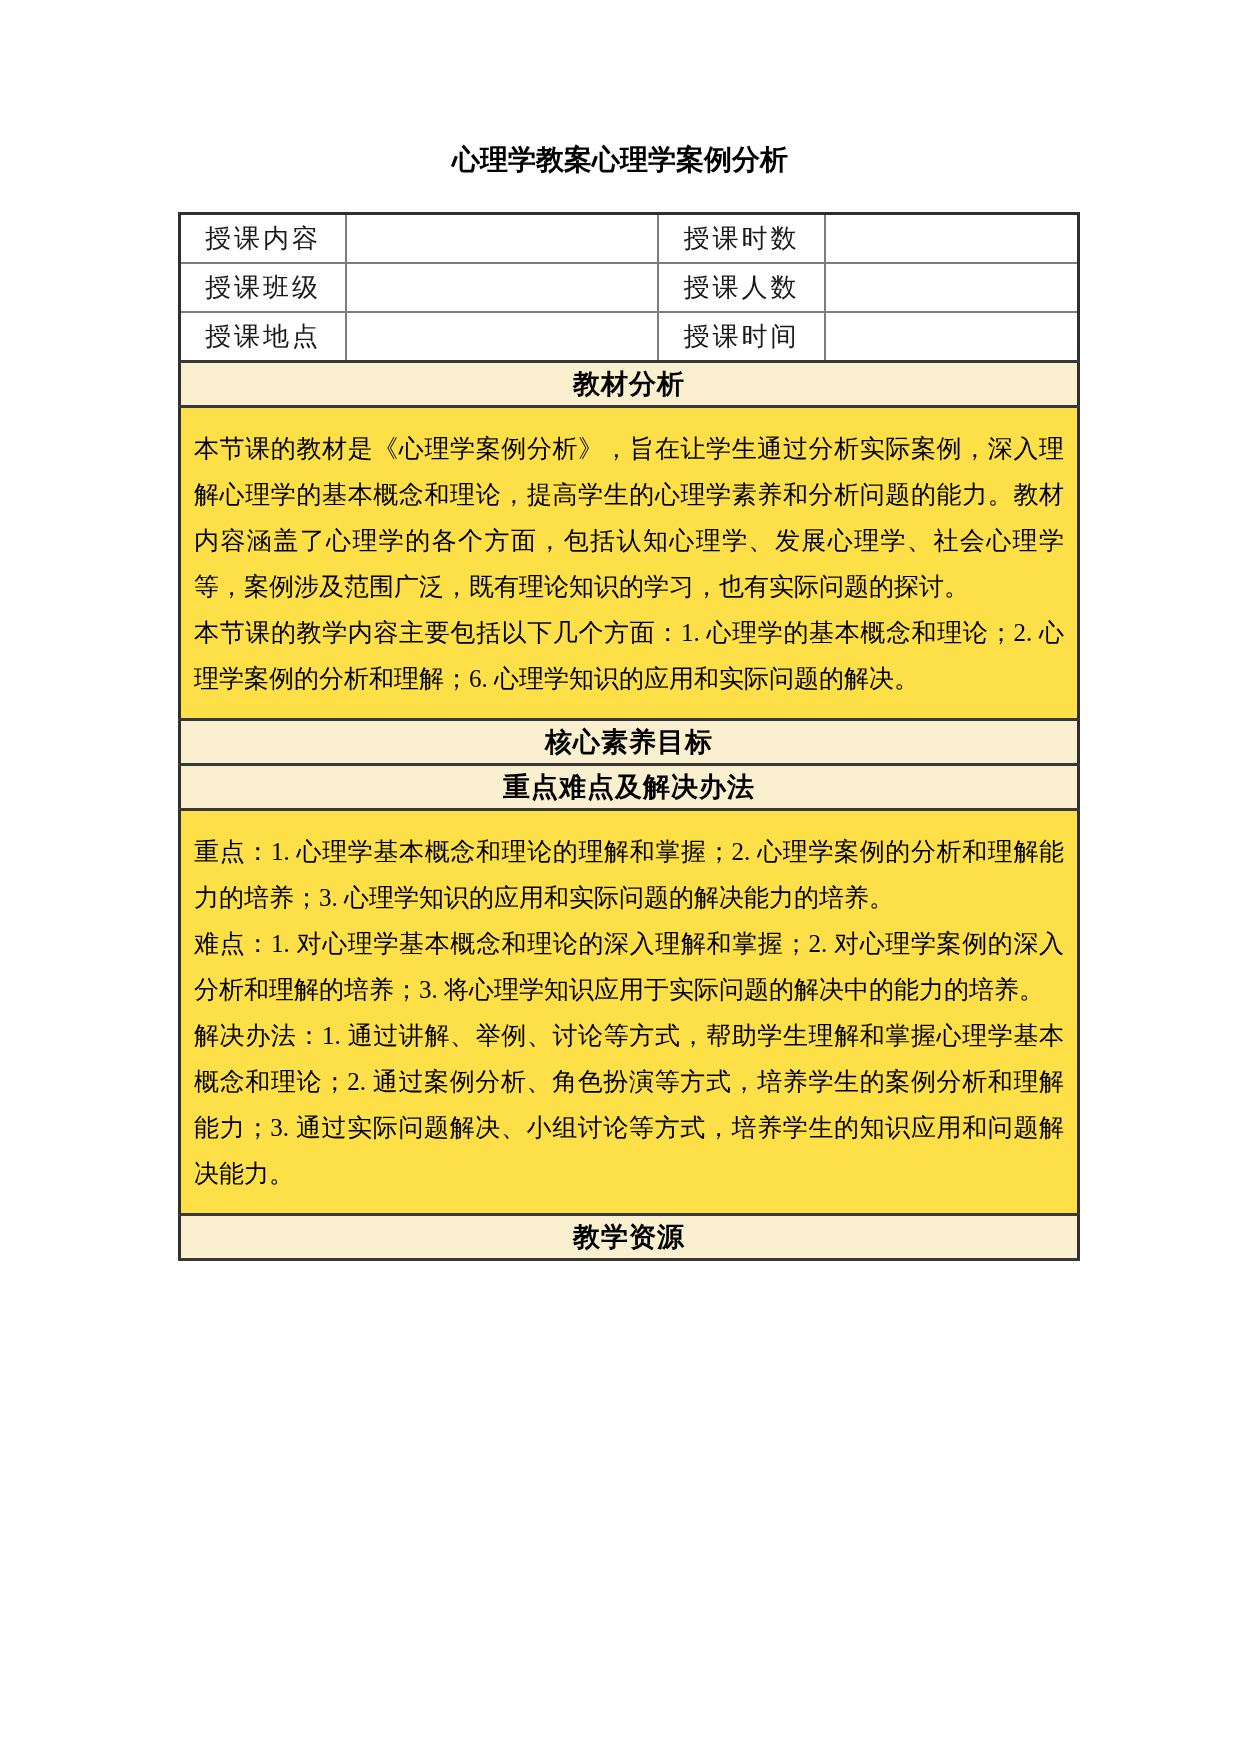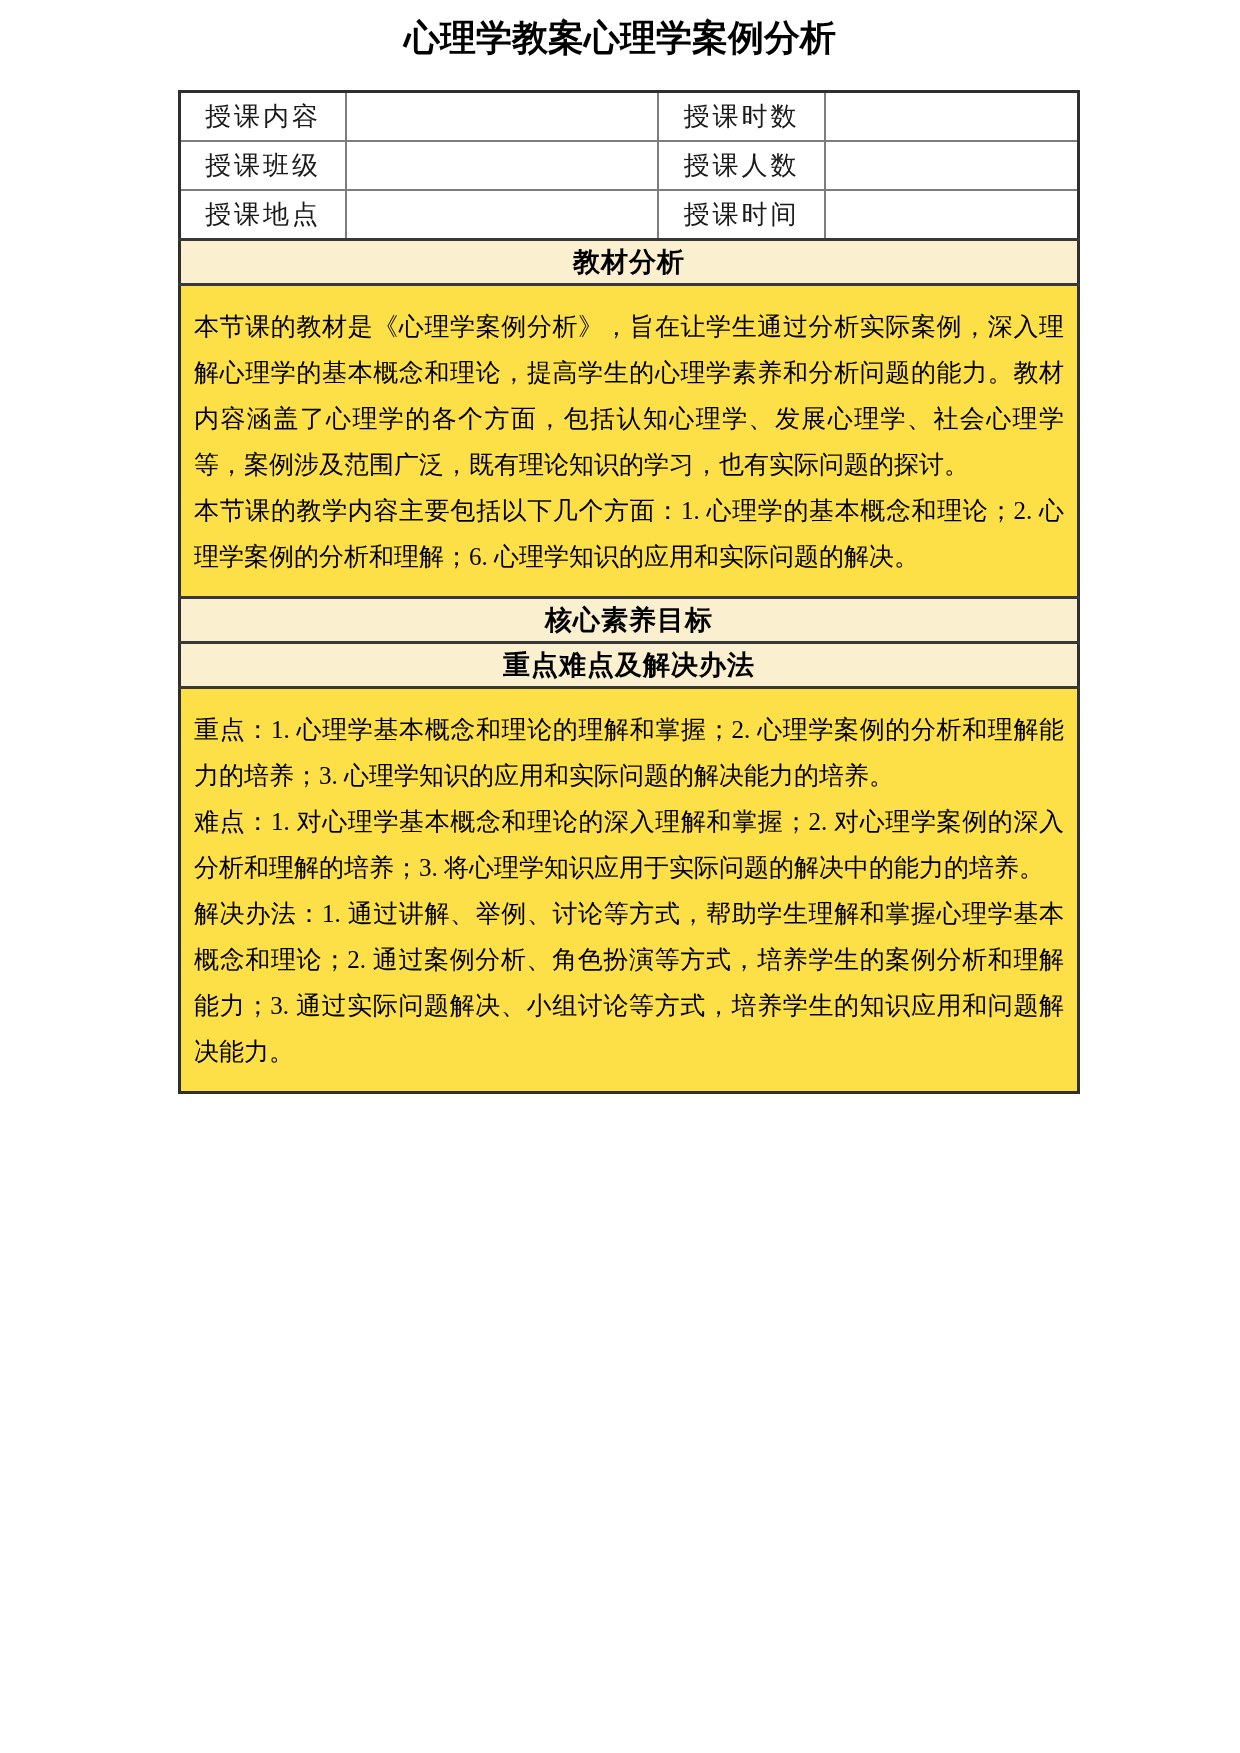--- a/index.html
+++ b/index.html
@@ -14,26 +14,27 @@
     background: #ffffff;
     overflow: hidden;
     color: #000000;
     font-family: "Liberation Serif", "DejaVu Serif", serif;
   }
   .doc {
     width: 902px;
     margin-left: 178px;
   }
   .doc-title {
-    margin: 16px;
+    margin: 0;
+    padding-top: 138px;
     margin-bottom: 30px;
     text-align: center;
     font-family: "Liberation Sans", "DejaVu Sans", sans-serif;
     font-weight: 700;
-    font-size: 36px;
+    font-size: 28px;
     line-height: 44px;
     color: #000000;
     white-space: nowrap;
   }
   table.plan {
     width: 902px;
     table-layout: fixed;
     border-collapse: collapse;
     border: 3px solid #2f2f2f;
   }
@@ -131,16 +132,19 @@
           <td colspan="4">重点难点及解决办法</td>
         </tr>
         <tr class="body-row">
           <td colspan="4">
             <p>重点：1. 心理学基本概念和理论的理解和掌握；2. 心理学案例的分析和理解能力的培养；3. 心理学知识的应用和实际问题的解决能力的培养。</p>
             <p>难点：1. 对心理学基本概念和理论的深入理解和掌握；2. 对心理学案例的深入分析和理解的培养；3. 将心理学知识应用于实际问题的解决中的能力的培养。</p>
             <p>解决办法：1. 通过讲解、举例、讨论等方式，帮助学生理解和掌握心理学基本概念和理论；2. 通过案例分析、角色扮演等方式，培养学生的案例分析和理解能力；3. 通过实际问题解决、小组讨论等方式，培养学生的知识应用和问题解决能力。</p>
           </td>
         </tr>
 
+        <tr class="band-row">
+          <td colspan="4">教学资源</td>
+        </tr>
       </tbody>
     </table>
   </div>
 </div>
 
 </body></html>

